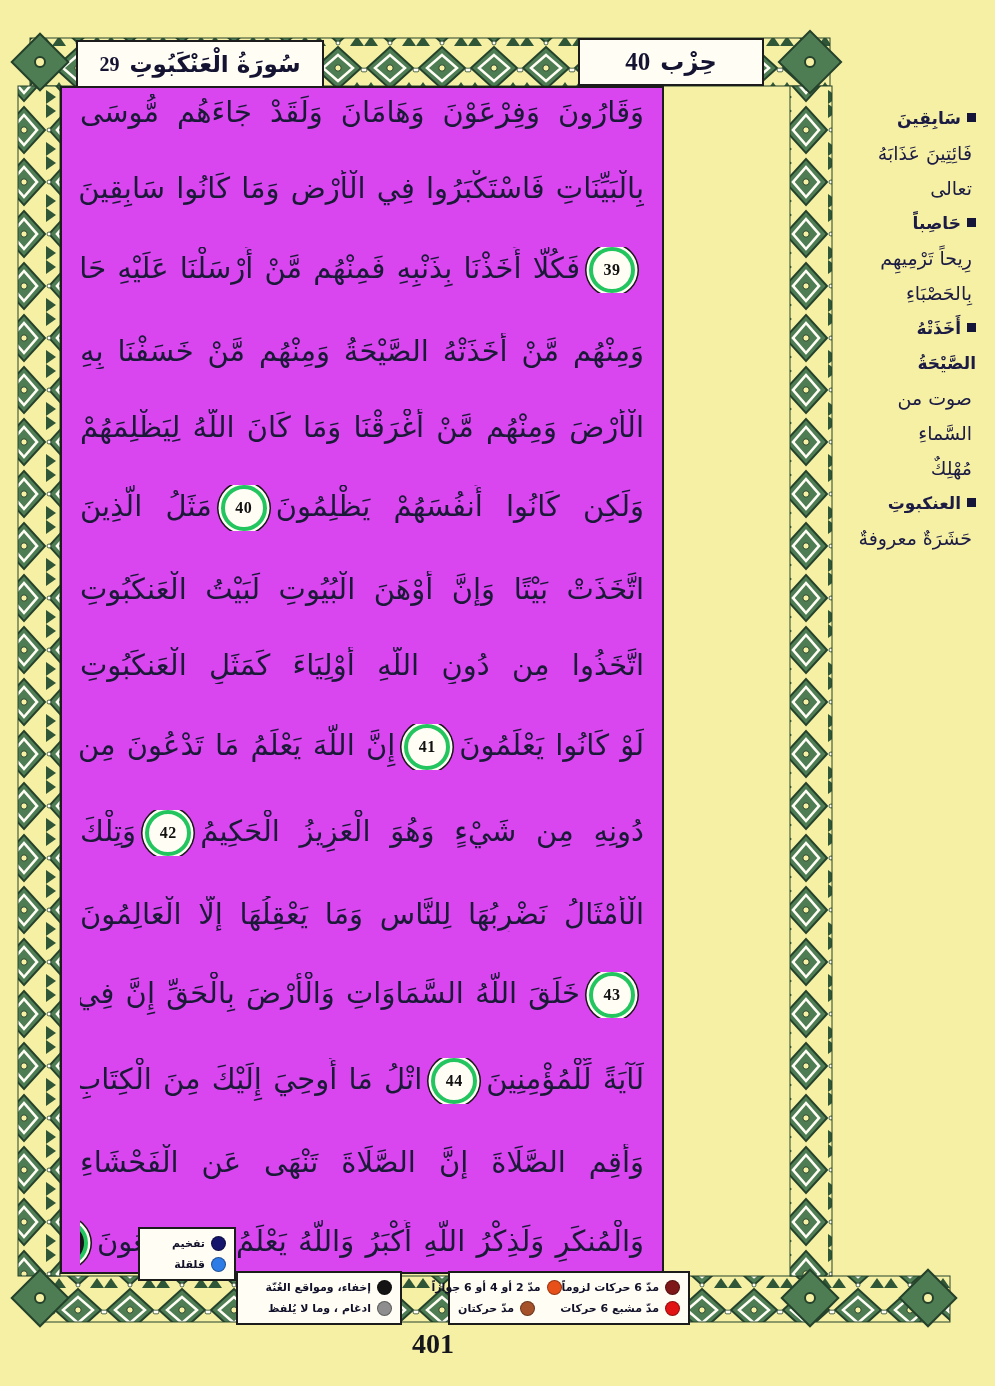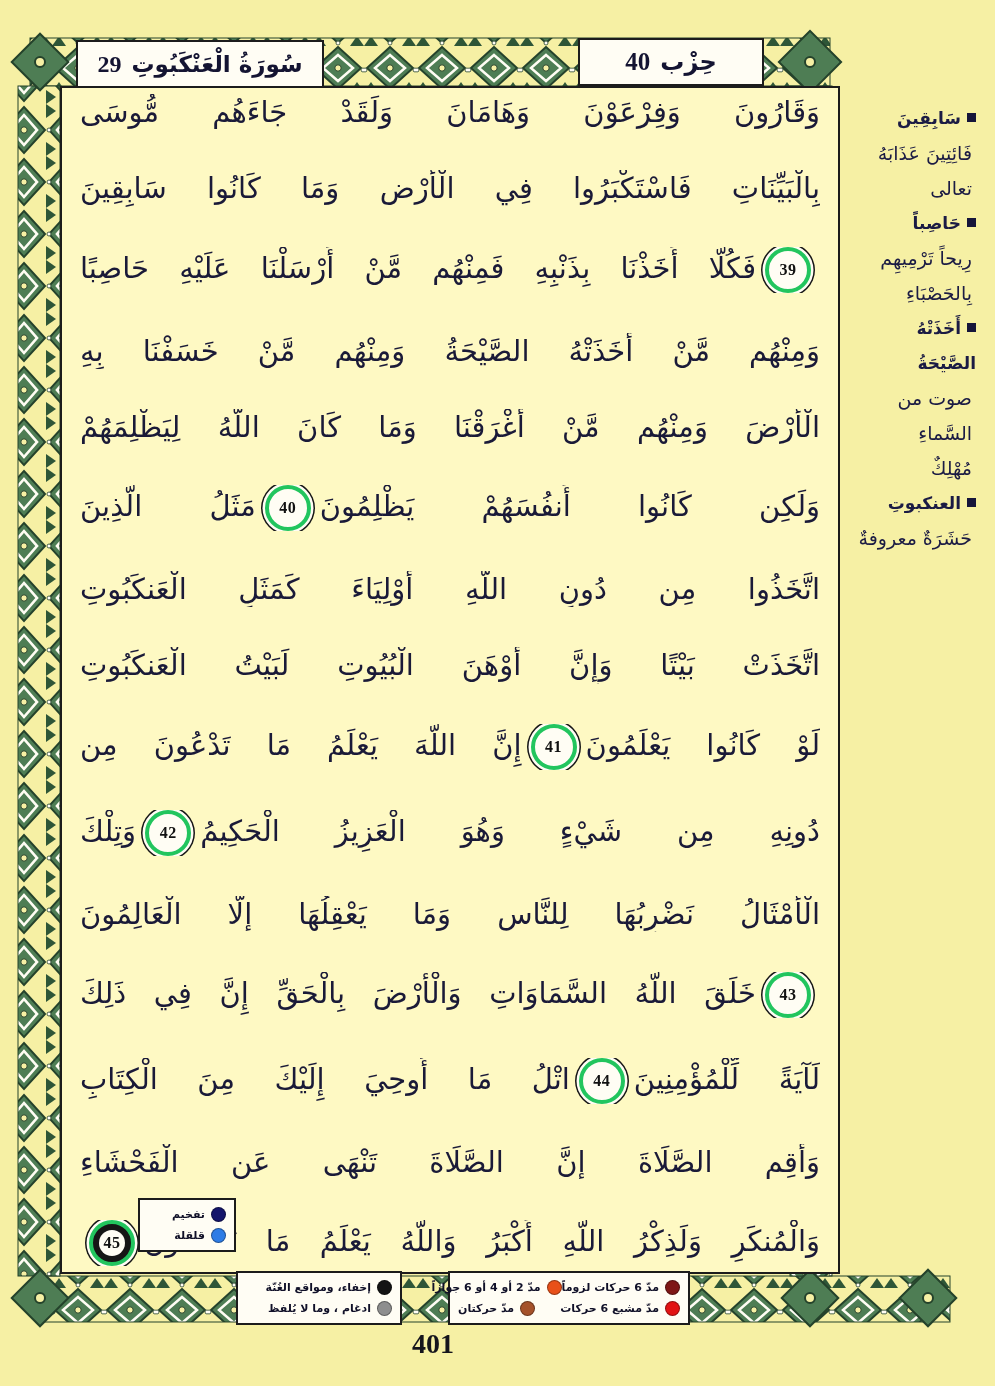--- a/index.html
+++ b/index.html
@@ -13,28 +13,28 @@
   
   #border-layer{position:absolute;left:0;top:0;z-index:0;}
   
   .hdr-box{
     position:absolute;z-index:3;background:#fffdf4;border:2px solid #1c1c1c;
     display:flex;align-items:center;justify-content:center;gap:10px;
     direction:rtl;color:#141432;
   }
   #surah-box{left:76px;top:40px;width:244px;height:44px;}
   #surah-box .cal{font-size:23px;font-weight:bold;}
-  #surah-box .num{font-family:"Liberation Serif",serif;font-size:24px;font-weight:bold;}
+  #surah-box .num{font-family:"Liberation Serif",serif;font-size:20px;font-weight:bold;}
   #hizb-box{left:578px;top:38px;width:182px;height:44px;}
   #hizb-box .cal{font-size:24px;font-weight:bold;}
   #hizb-box .num{font-family:"Liberation Serif",serif;font-size:25px;font-weight:bold;}
   
   #quran-panel{
-    position:absolute;z-index:2;left:60px;top:86px;width:780px;height:1188px;
-    background:#fef9c3;border:2px solid #1c1c1c;box-sizing:border-box;
+    position:absolute;z-index:2;left:60px;top:86px;width:604px;height:1188px;
+    background:#d946ef;border:2px solid #1c1c1c;box-sizing:border-box;
   }
   #quran-lines{
     position:absolute;inset:6px 18px 6px 18px;
     display:flex;flex-direction:column;justify-content:space-between;
   }
   .qline{
     direction:rtl;text-align:justify;text-align-last:justify;
     font-size:29px;line-height:1.25;color:#1a1a38;white-space:nowrap;
     font-weight:500;letter-spacing:0.5px;overflow:hidden;
   }
@@ -61,21 +61,21 @@
   .mnote .sq{width:9px;height:9px;background:#15153a;margin-left:6px;flex:none;}
   .mnote.head .txt{font-weight:bold;font-size:17px;}
   .mnote.def{padding-right:4px;}
   .mnote.def .txt{font-size:19px;font-weight:500;}
   
   .lg-box{
     position:absolute;z-index:3;background:#fffdf4;border:2px solid #1c1c1c;
     box-sizing:border-box;display:flex;flex-direction:column;justify-content:space-evenly;
     direction:rtl;padding:2px 8px;
   }
-  #legend-box-0{left:138px;top:1198px;width:98px;height:54px;}
+  #legend-box-0{left:138px;top:1227px;width:98px;height:54px;}
   #legend-box-1{left:236px;top:1271px;width:166px;height:54px;}
   #legend-box-2{left:448px;top:1271px;width:242px;height:54px;}
   .lg-row{display:flex;direction:rtl;justify-content:space-between;align-items:center;}
   .lg-item{display:flex;direction:rtl;align-items:center;gap:6px;}
   .lg-dot{width:13px;height:13px;border-radius:50%;flex:none;border:1px solid rgba(0,0,0,.35);}
   .lg-lbl{font-size:11px;font-weight:bold;color:#101028;white-space:nowrap;}
   
   #page-number{
     position:absolute;z-index:2;left:8px;top:1328px;width:850px;text-align:center;
     font-family:"Liberation Serif",serif;font-weight:bold;font-size:28px;color:#15151c;
@@ -154,22 +154,22 @@
       <div class="qline"><span class="qt">وَقَارُونَ وَفِرْعَوْنَ وَهَامَانَ وَلَقَدْ جَاءَهُم مُّوسَى</span></div>
       <div class="qline"><span class="qt">بِالْبَيِّنَاتِ فَاسْتَكْبَرُوا فِي الْأَرْضِ وَمَا كَانُوا سَابِقِينَ</span></div>
       <div class="qline"><span class="ayah">
           <span class="num">39</span>
         </span><span class="qt">فَكُلًّا أَخَذْنَا بِذَنْبِهِ فَمِنْهُم مَّنْ أَرْسَلْنَا عَلَيْهِ حَاصِبًا</span></div>
       <div class="qline"><span class="qt">وَمِنْهُم مَّنْ أَخَذَتْهُ الصَّيْحَةُ وَمِنْهُم مَّنْ خَسَفْنَا بِهِ</span></div>
       <div class="qline"><span class="qt">الْأَرْضَ وَمِنْهُم مَّنْ أَغْرَقْنَا وَمَا كَانَ اللَّهُ لِيَظْلِمَهُمْ</span></div>
       <div class="qline"><span class="qt">وَلَكِن كَانُوا أَنفُسَهُمْ يَظْلِمُونَ</span><span class="ayah">
           <span class="num">40</span>
         </span><span class="qt">مَثَلُ الَّذِينَ</span></div>
+      <div class="qline"><span class="qt">اتَّخَذَتْ بَيْتًا وَإِنَّ أَوْهَنَ الْبُيُوتِ لَبَيْتُ الْعَنكَبُوتِ</span></div>
       <div class="qline"><span class="qt">اتَّخَذُوا مِن دُونِ اللَّهِ أَوْلِيَاءَ كَمَثَلِ الْعَنكَبُوتِ</span></div>
-      <div class="qline"><span class="qt">اتَّخَذَتْ بَيْتًا وَإِنَّ أَوْهَنَ الْبُيُوتِ لَبَيْتُ الْعَنكَبُوتِ</span></div>
       <div class="qline"><span class="qt">لَوْ كَانُوا يَعْلَمُونَ</span><span class="ayah">
           <span class="num">41</span>
         </span><span class="qt">إِنَّ اللَّهَ يَعْلَمُ مَا تَدْعُونَ مِن</span></div>
       <div class="qline"><span class="qt">دُونِهِ مِن شَيْءٍ وَهُوَ الْعَزِيزُ الْحَكِيمُ</span><span class="ayah">
           <span class="num">42</span>
         </span><span class="qt">وَتِلْكَ</span></div>
       <div class="qline"><span class="qt">الْأَمْثَالُ نَضْرِبُهَا لِلنَّاسِ وَمَا يَعْقِلُهَا إِلَّا الْعَالِمُونَ</span></div>
       <div class="qline"><span class="ayah">
           <span class="num">43</span>
         </span><span class="qt">خَلَقَ اللَّهُ السَّمَاوَاتِ وَالْأَرْضَ بِالْحَقِّ إِنَّ فِي ذَلِكَ</span></div>

